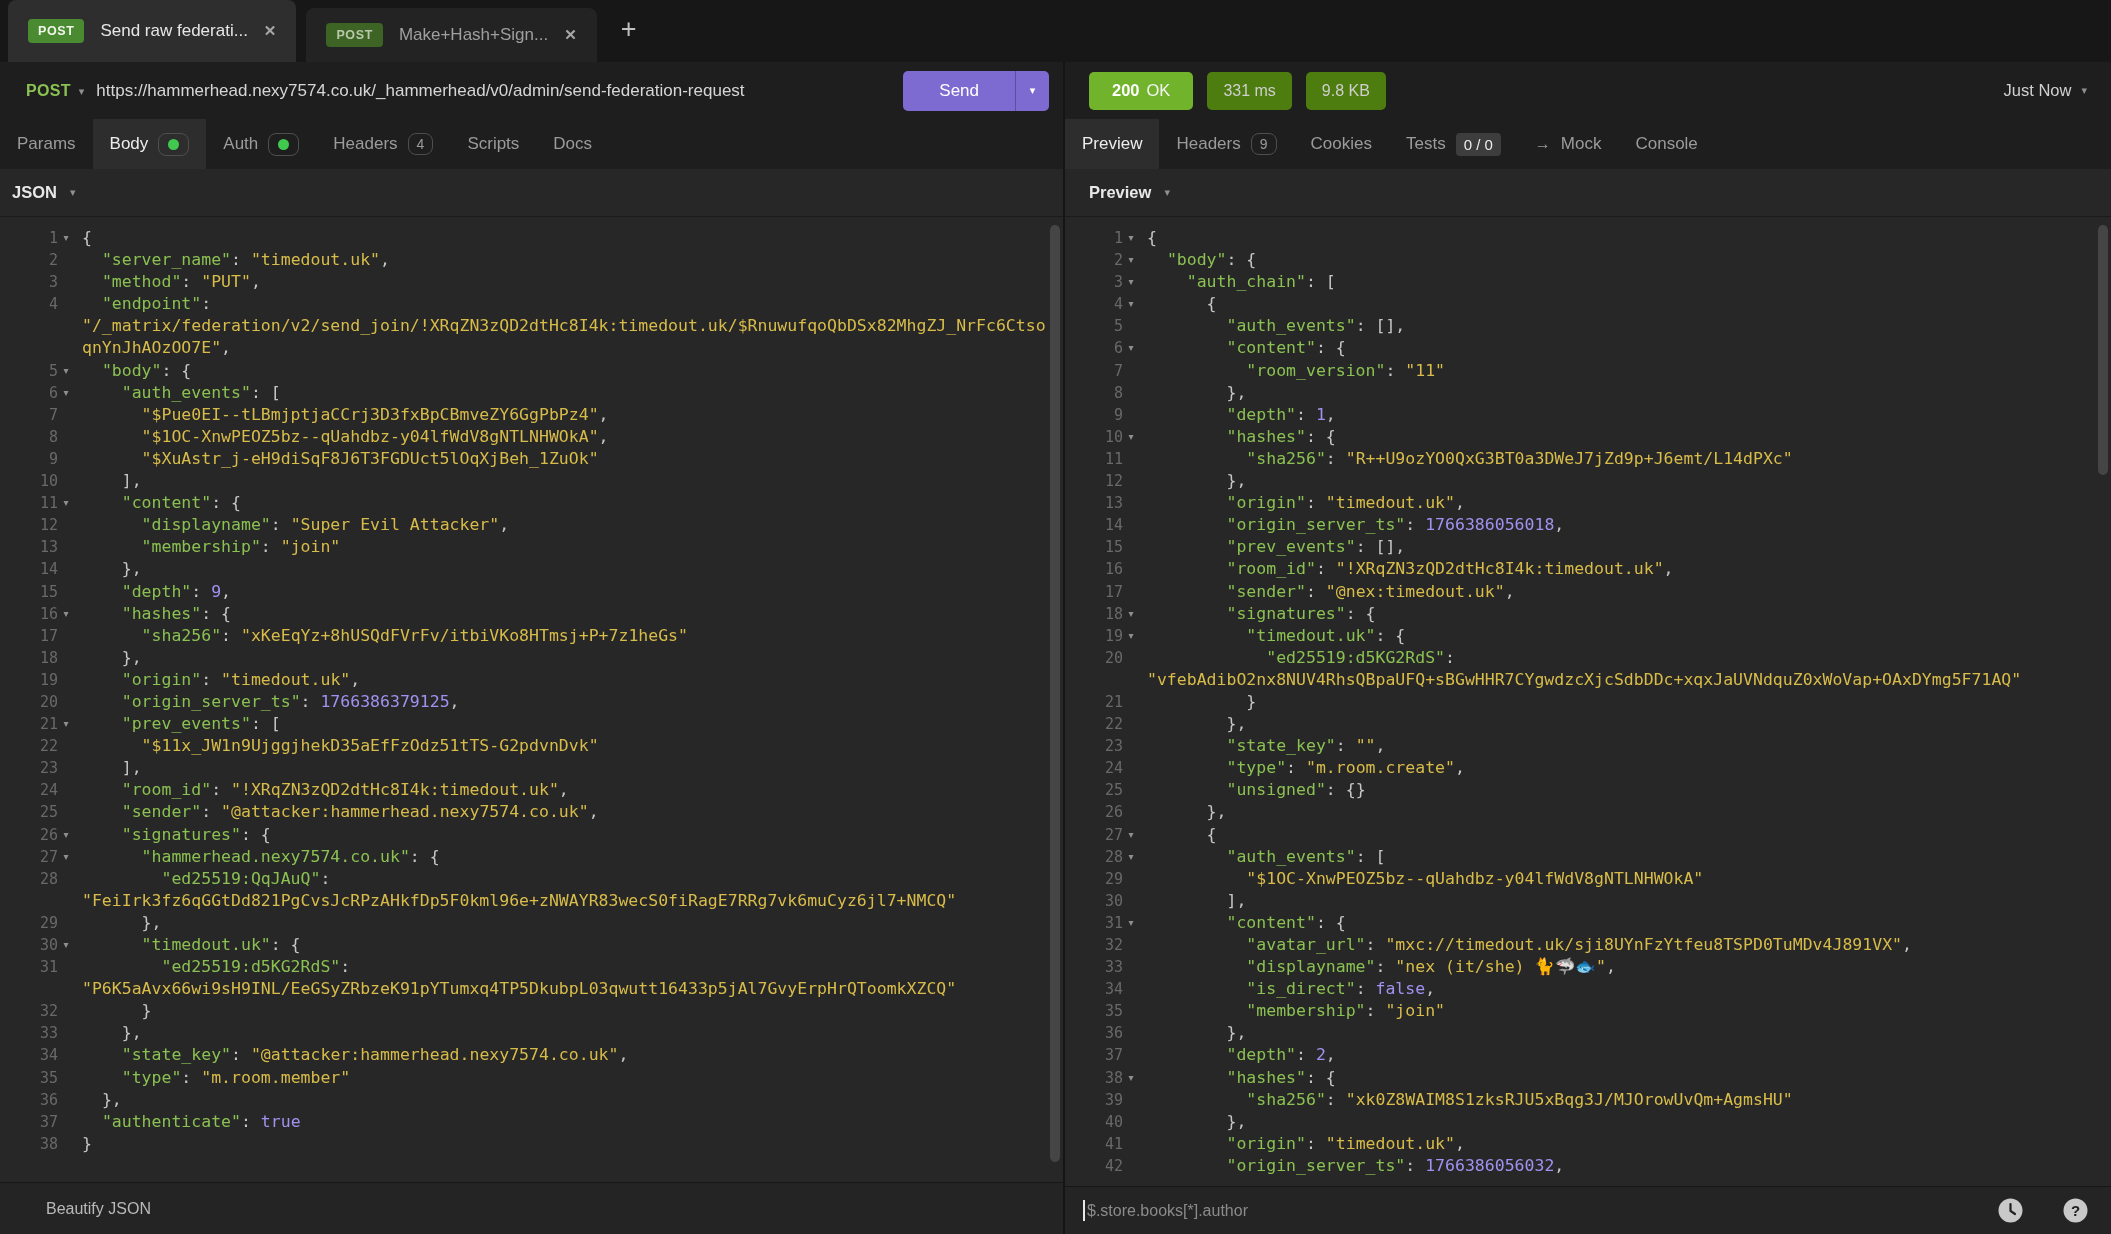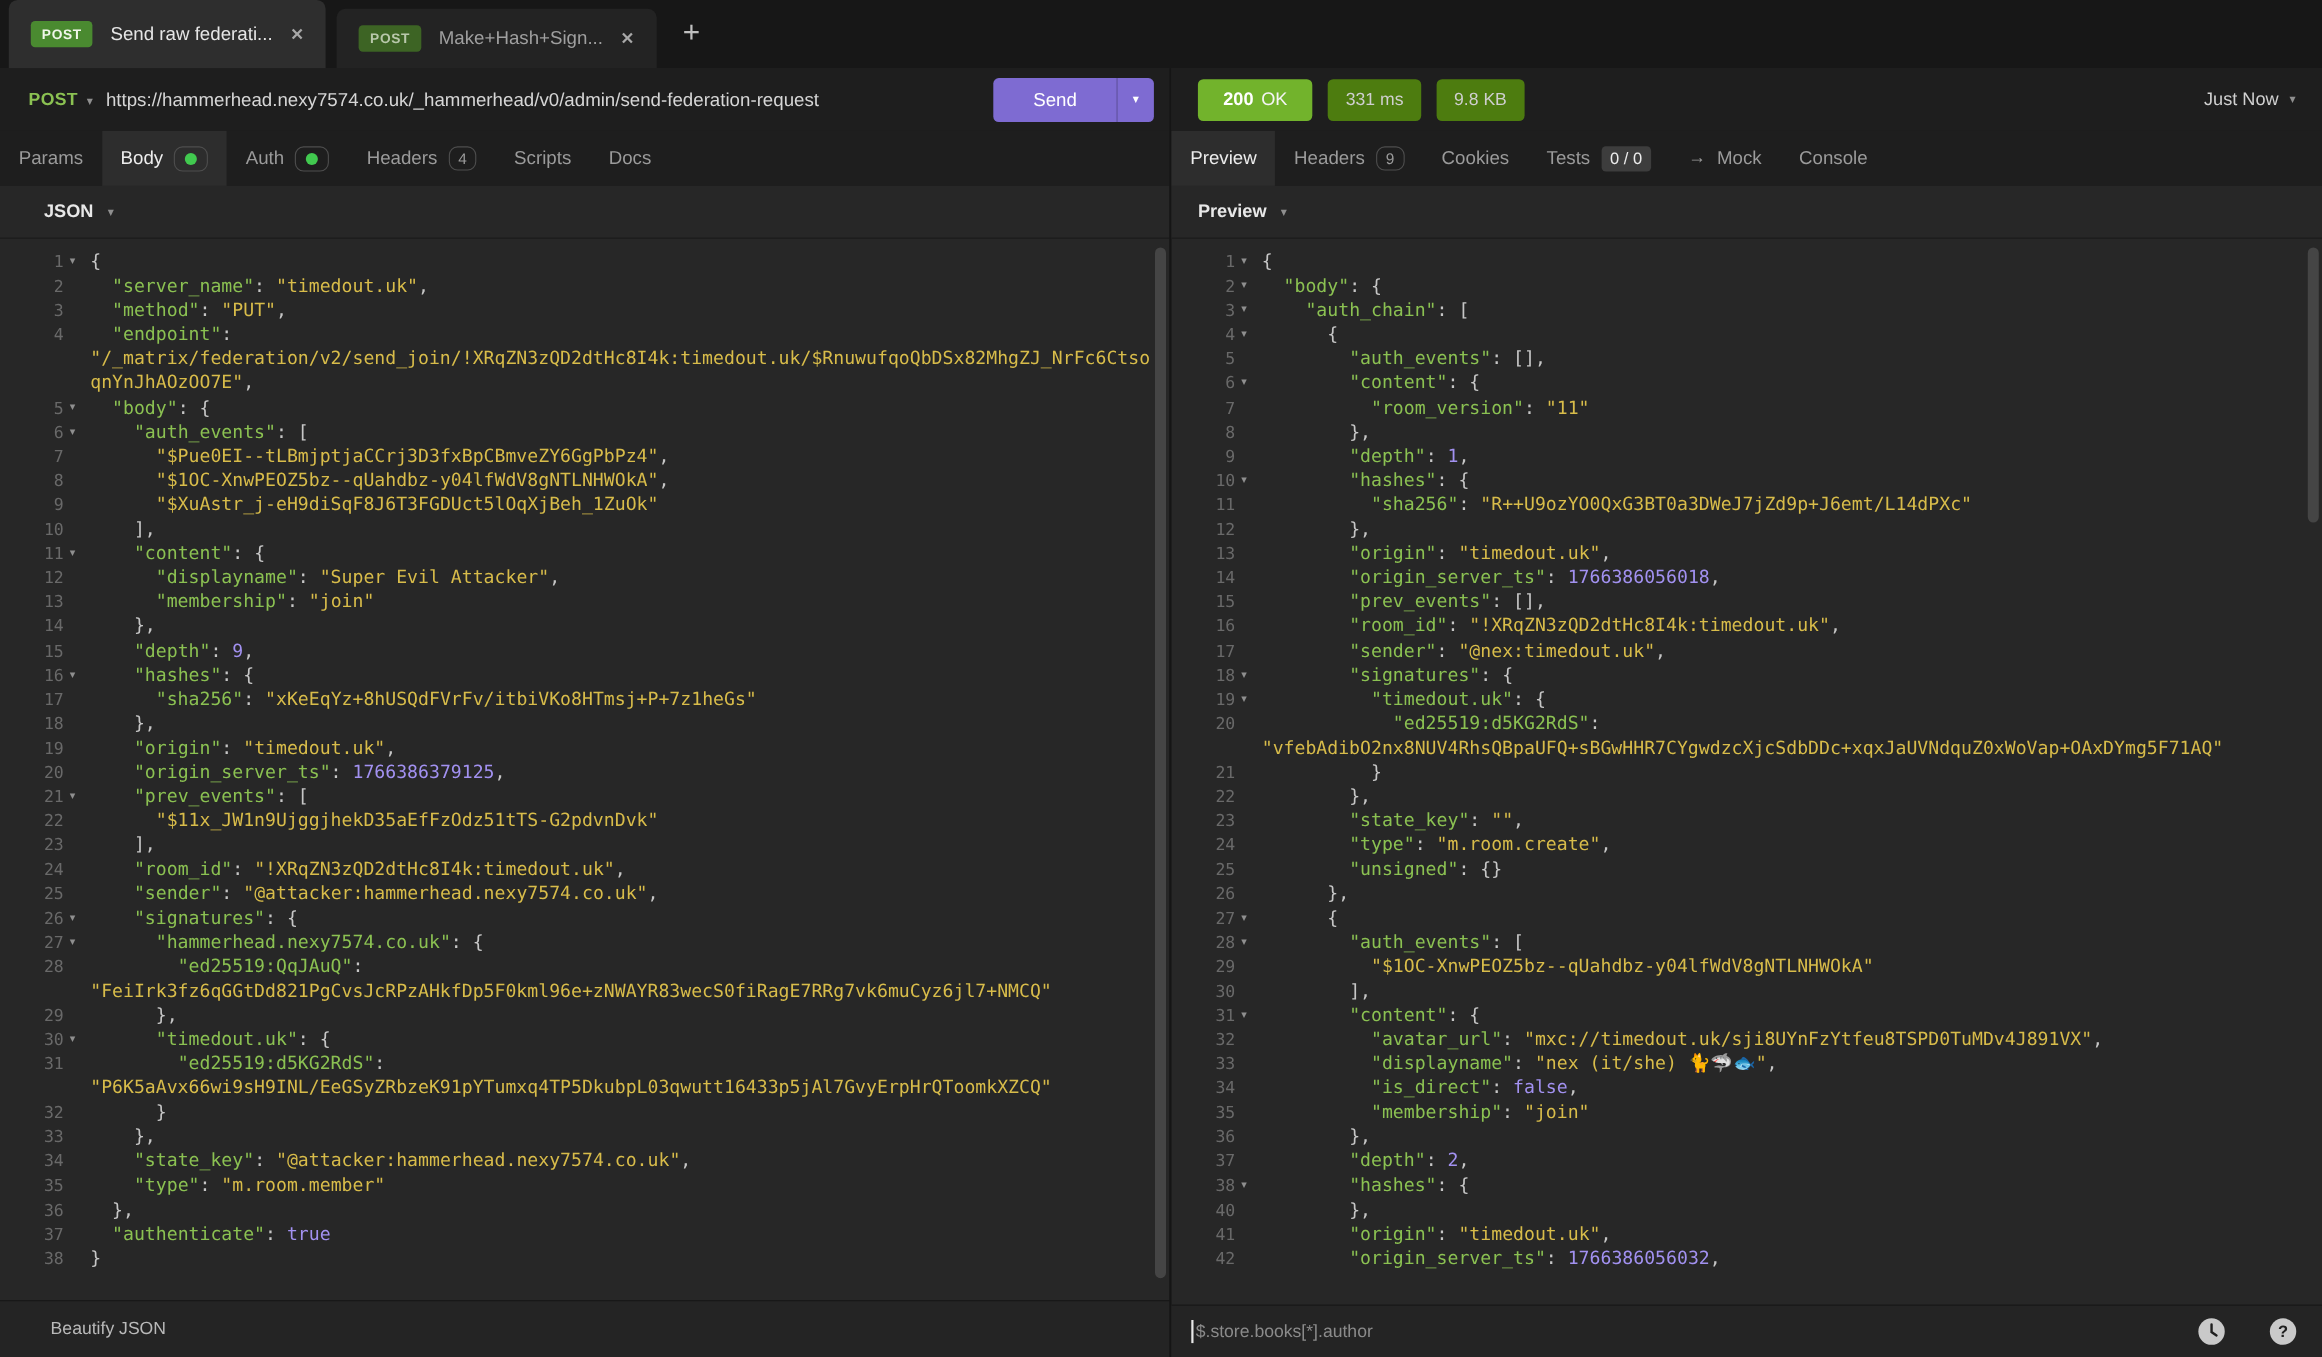--- a/index.html
+++ b/index.html
@@ -53,21 +53,21 @@
   .subtab.active{ background:#2d2d2d; color:#ededed; }
   .count-badge{ border:1.5px solid #4e4e4e; border-radius:8px; color:#9b9b9b; font-size:14px;
     padding:2px 8px; line-height:16px; }
   .dot-badge{ border:1.5px solid #4e4e4e; border-radius:8px; padding:5px 9px; display:flex; align-items:center; }
   .green-dot{ width:11px; height:11px; border-radius:50%; background:#41c94f; display:block; }
   .tests-badge{ background:#3d3d3d; border-radius:4px; color:#ececec; font-size:15px; padding:3px 8px; }
   .mock-arrow{ color:#9b9b9b; font-size:16px; }
 
   
   .etoolbar{ height:48px; background:#272727; border-bottom:1px solid #1b1b1b; display:flex; align-items:center;
-    padding-left:40px; gap:13px; flex:0 0 auto; }
+    padding-left:12px; gap:13px; flex:0 0 auto; }
   .etoolbar.right-pad{ padding-left:24px; }
   .etoolbar-label{ color:#e8e8e8; font-size:16.5px; font-weight:700; }
 
   
   .editor{ flex:1; position:relative; overflow:hidden; padding-top:10px; }
   .code-line{ display:flex; align-items:flex-start; }
   .lnum{ flex:0 0 58px; text-align:right; color:#696969; font-family:"DejaVu Sans Mono",monospace;
     font-size:15px; line-height:22.1px; }
   .fold{ flex:0 0 16px; text-align:center; color:#8f8f8f; font-size:10px; line-height:22.1px; }
   .code{ font-family:"DejaVu Sans Mono",monospace; font-size:16.5px; line-height:22.1px;
@@ -590,20 +590,25 @@
             <span class="lnum">37</span>
             <span class="fold"></span>
             <span class="code"><span class="tok-p">        </span><span class="tok-k">"depth"</span><span class="tok-p">: </span><span class="tok-n">2</span><span class="tok-p">,</span></span>
           </div>
           <div class="code-line">
             <span class="lnum">38</span>
             <span class="fold">▾</span>
             <span class="code"><span class="tok-p">        </span><span class="tok-k">"hashes"</span><span class="tok-p">: {</span></span>
           </div>
           <div class="code-line">
+            <span class="lnum">39</span>
+            <span class="fold"></span>
+            <span class="code"><span class="tok-p">          </span><span class="tok-k">"sha256"</span><span class="tok-p">: </span><span class="tok-s">"xk0Z8WAIM8S1zksRJU5xBqg3J/MJOrowUvQm+AgmsHU"</span></span>
+          </div>
+          <div class="code-line">
             <span class="lnum">40</span>
             <span class="fold"></span>
             <span class="code"><span class="tok-p">        },</span></span>
           </div>
           <div class="code-line">
             <span class="lnum">41</span>
             <span class="fold"></span>
             <span class="code"><span class="tok-p">        </span><span class="tok-k">"origin"</span><span class="tok-p">: </span><span class="tok-s">"timedout.uk"</span><span class="tok-p">,</span></span>
           </div>
           <div class="code-line">

